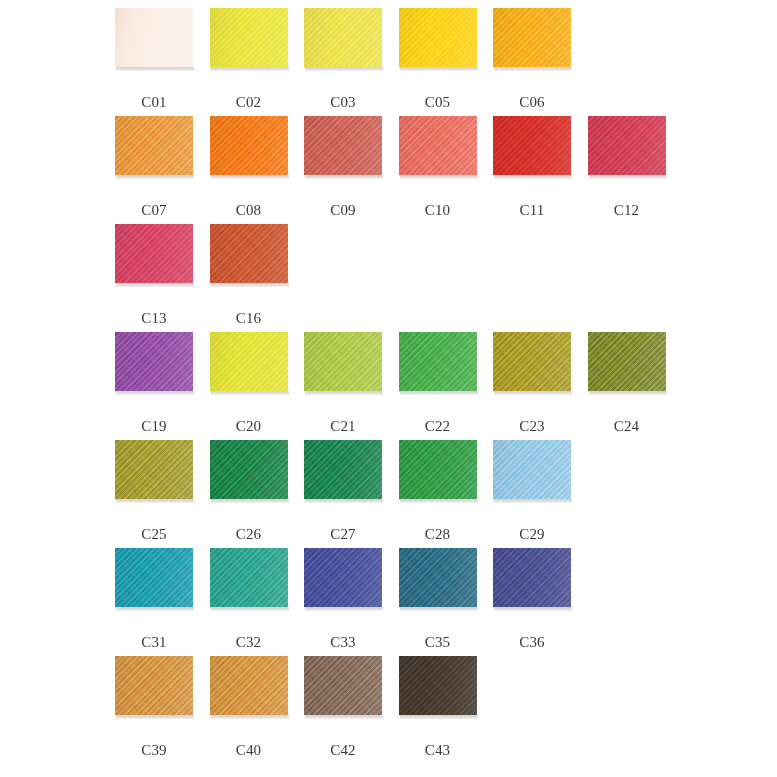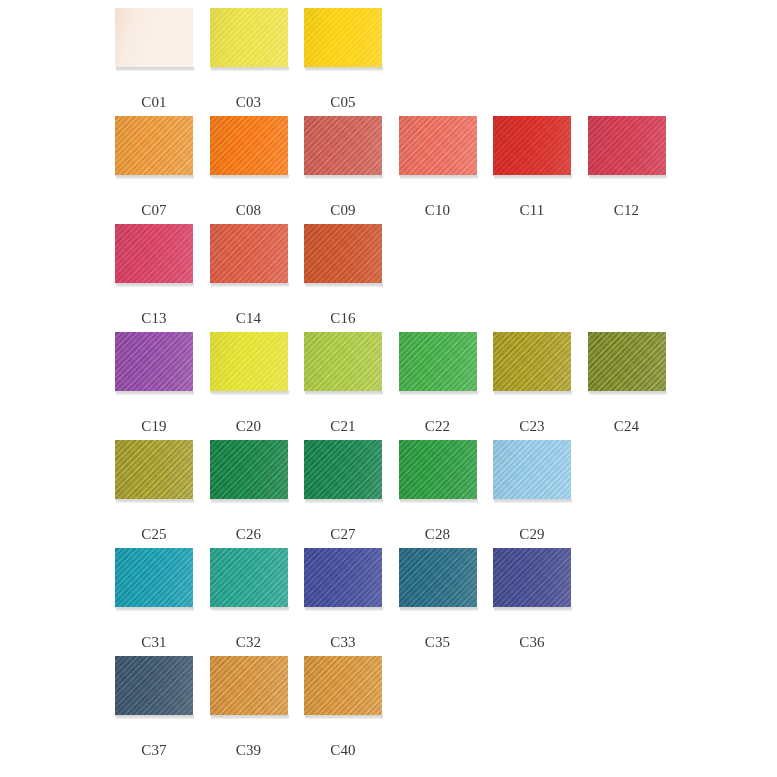--- a/index.html
+++ b/index.html
@@ -134,32 +134,46 @@
     <div class="swatch-row">
       <div class="swatch-cell">
         <div class="chip-wrap">
           <div class="chip pale" style="background-color: rgb(251, 240, 232);"></div>
           <div class="chip-shadow"></div>
         </div>
         <div class="swatch-label">C01</div>
       </div>
       <div class="swatch-cell">
         <div class="chip-wrap">
+          <div class="chip" style="background-color: rgb(233, 227, 60);"></div>
+          <div class="chip-shadow"></div>
+        </div>
+        <div class="swatch-label">C02</div>
+      </div>
+      <div class="swatch-cell">
+        <div class="chip-wrap">
           <div class="chip" style="background-color: rgb(235, 224, 73);"></div>
           <div class="chip-shadow"></div>
         </div>
         <div class="swatch-label">C03</div>
       </div>
       <div class="swatch-cell">
         <div class="chip-wrap">
           <div class="chip" style="background-color: rgb(251, 207, 24);"></div>
           <div class="chip-shadow"></div>
         </div>
         <div class="swatch-label">C05</div>
       </div>
+      <div class="swatch-cell">
+        <div class="chip-wrap">
+          <div class="chip" style="background-color: rgb(245, 168, 28);"></div>
+          <div class="chip-shadow"></div>
+        </div>
+        <div class="swatch-label">C06</div>
+      </div>
     </div>
     <div class="swatch-row">
       <div class="swatch-cell">
         <div class="chip-wrap">
           <div class="chip" style="background-color: rgb(232, 144, 60);"></div>
           <div class="chip-shadow"></div>
         </div>
         <div class="swatch-label">C07</div>
       </div>
       <div class="swatch-cell">
@@ -201,27 +215,20 @@
     <div class="swatch-row">
       <div class="swatch-cell">
         <div class="chip-wrap">
           <div class="chip" style="background-color: rgb(211, 63, 94);"></div>
           <div class="chip-shadow"></div>
         </div>
         <div class="swatch-label">C13</div>
       </div>
       <div class="swatch-cell">
         <div class="chip-wrap">
-          <div class="chip" style="background-color: rgb(216, 88, 68);"></div>
-          <div class="chip-shadow"></div>
-        </div>
-        <div class="swatch-label">C14</div>
-      </div>
-      <div class="swatch-cell">
-        <div class="chip-wrap">
           <div class="chip" style="background-color: rgb(199, 81, 47);"></div>
           <div class="chip-shadow"></div>
         </div>
         <div class="swatch-label">C16</div>
       </div>
     </div>
     <div class="swatch-row">
       <div class="swatch-cell">
         <div class="chip-wrap">
           <div class="chip" style="background-color: rgb(138, 74, 158);"></div>
@@ -335,39 +342,46 @@
         <div class="chip-wrap">
           <div class="chip" style="background-color: rgb(69, 74, 134);"></div>
           <div class="chip-shadow"></div>
         </div>
         <div class="swatch-label">C36</div>
       </div>
     </div>
     <div class="swatch-row">
       <div class="swatch-cell">
         <div class="chip-wrap">
-          <div class="chip" style="background-color: rgb(62, 83, 102);"></div>
-          <div class="chip-shadow"></div>
-        </div>
-        <div class="swatch-label">C37</div>
-      </div>
-      <div class="swatch-cell">
-        <div class="chip-wrap">
           <div class="chip" style="background-color: rgb(208, 138, 63);"></div>
           <div class="chip-shadow"></div>
         </div>
         <div class="swatch-label">C39</div>
       </div>
       <div class="swatch-cell">
         <div class="chip-wrap">
           <div class="chip" style="background-color: rgb(209, 139, 61);"></div>
           <div class="chip-shadow"></div>
         </div>
         <div class="swatch-label">C40</div>
       </div>
+      <div class="swatch-cell">
+        <div class="chip-wrap">
+          <div class="chip" style="background-color: rgb(122, 99, 84);"></div>
+          <div class="chip-shadow"></div>
+        </div>
+        <div class="swatch-label">C42</div>
+      </div>
+      <div class="swatch-cell">
+        <div class="chip-wrap">
+          <div class="chip" style="background-color: rgb(64, 53, 44);"></div>
+          <div class="chip-shadow"></div>
+        </div>
+        <div class="swatch-label">C43</div>
+      </div>
     </div>
     <div class="swatch-row">
       <div class="swatch-cell">
         <div class="chip-wrap" style="height: 0px;"></div>
       </div>
       <div class="swatch-cell">
         <div class="chip-wrap" style="height: 0px;"></div>
       </div>
       <div class="swatch-cell">
         <div class="chip-wrap" style="height: 0px;"></div>

